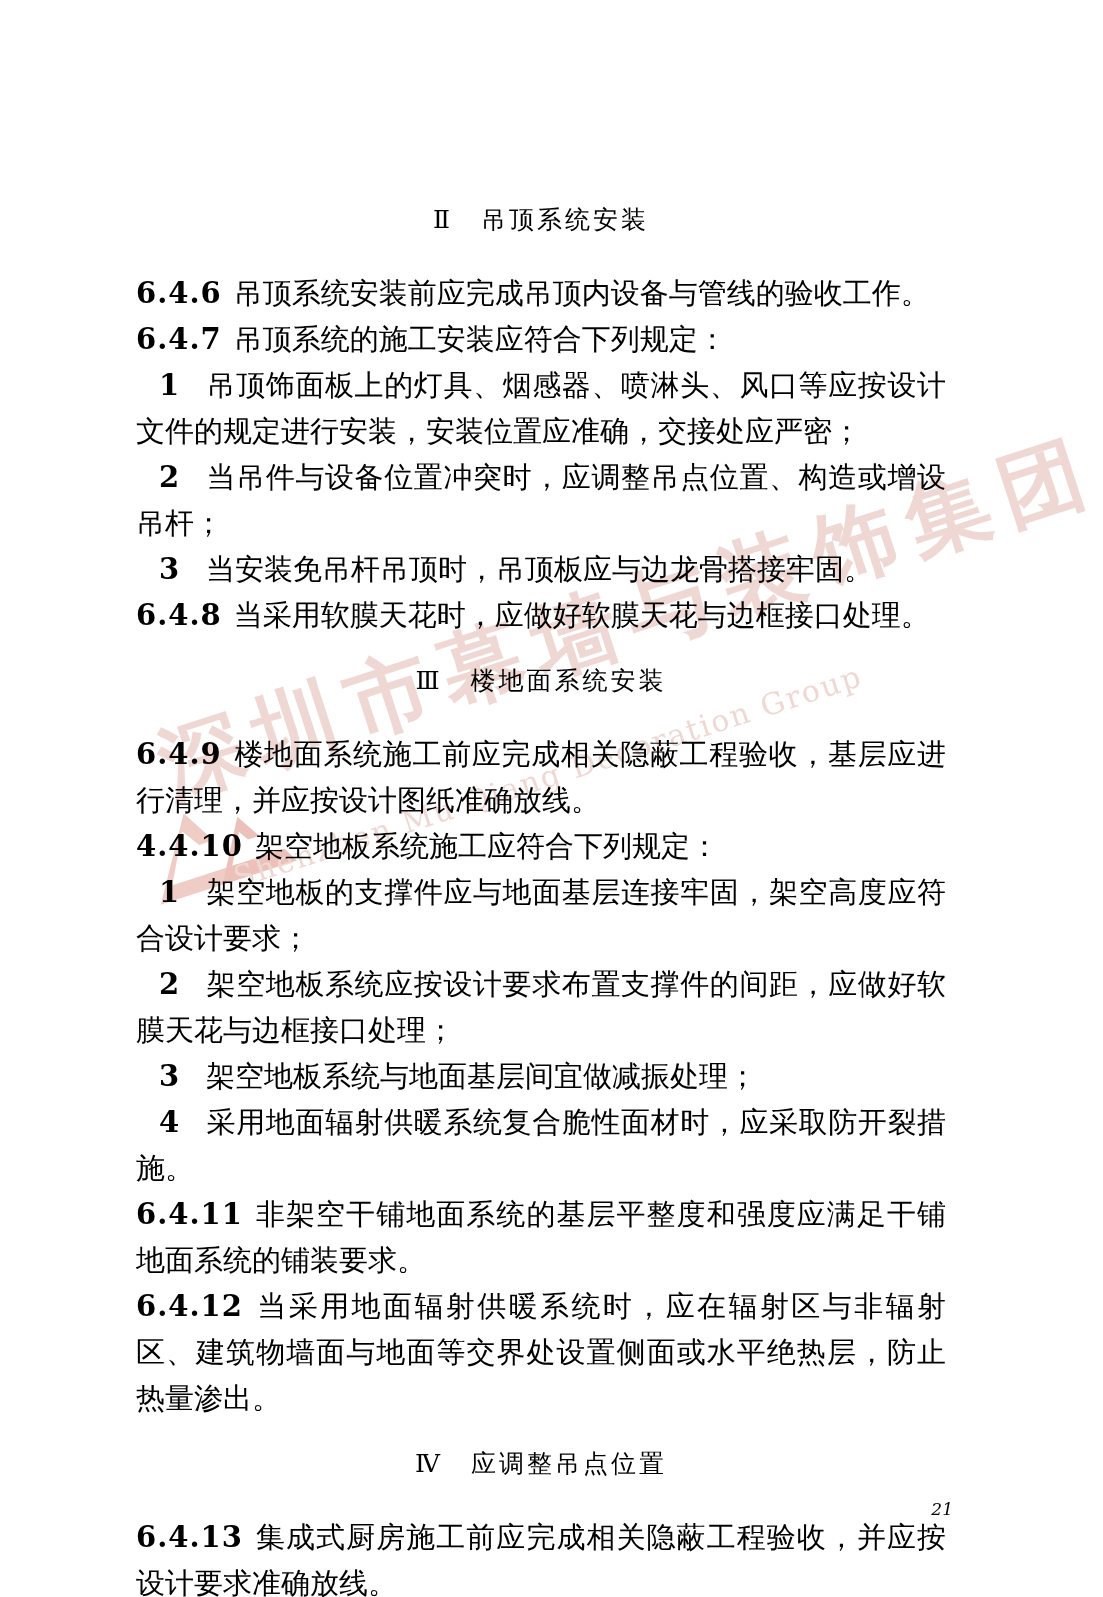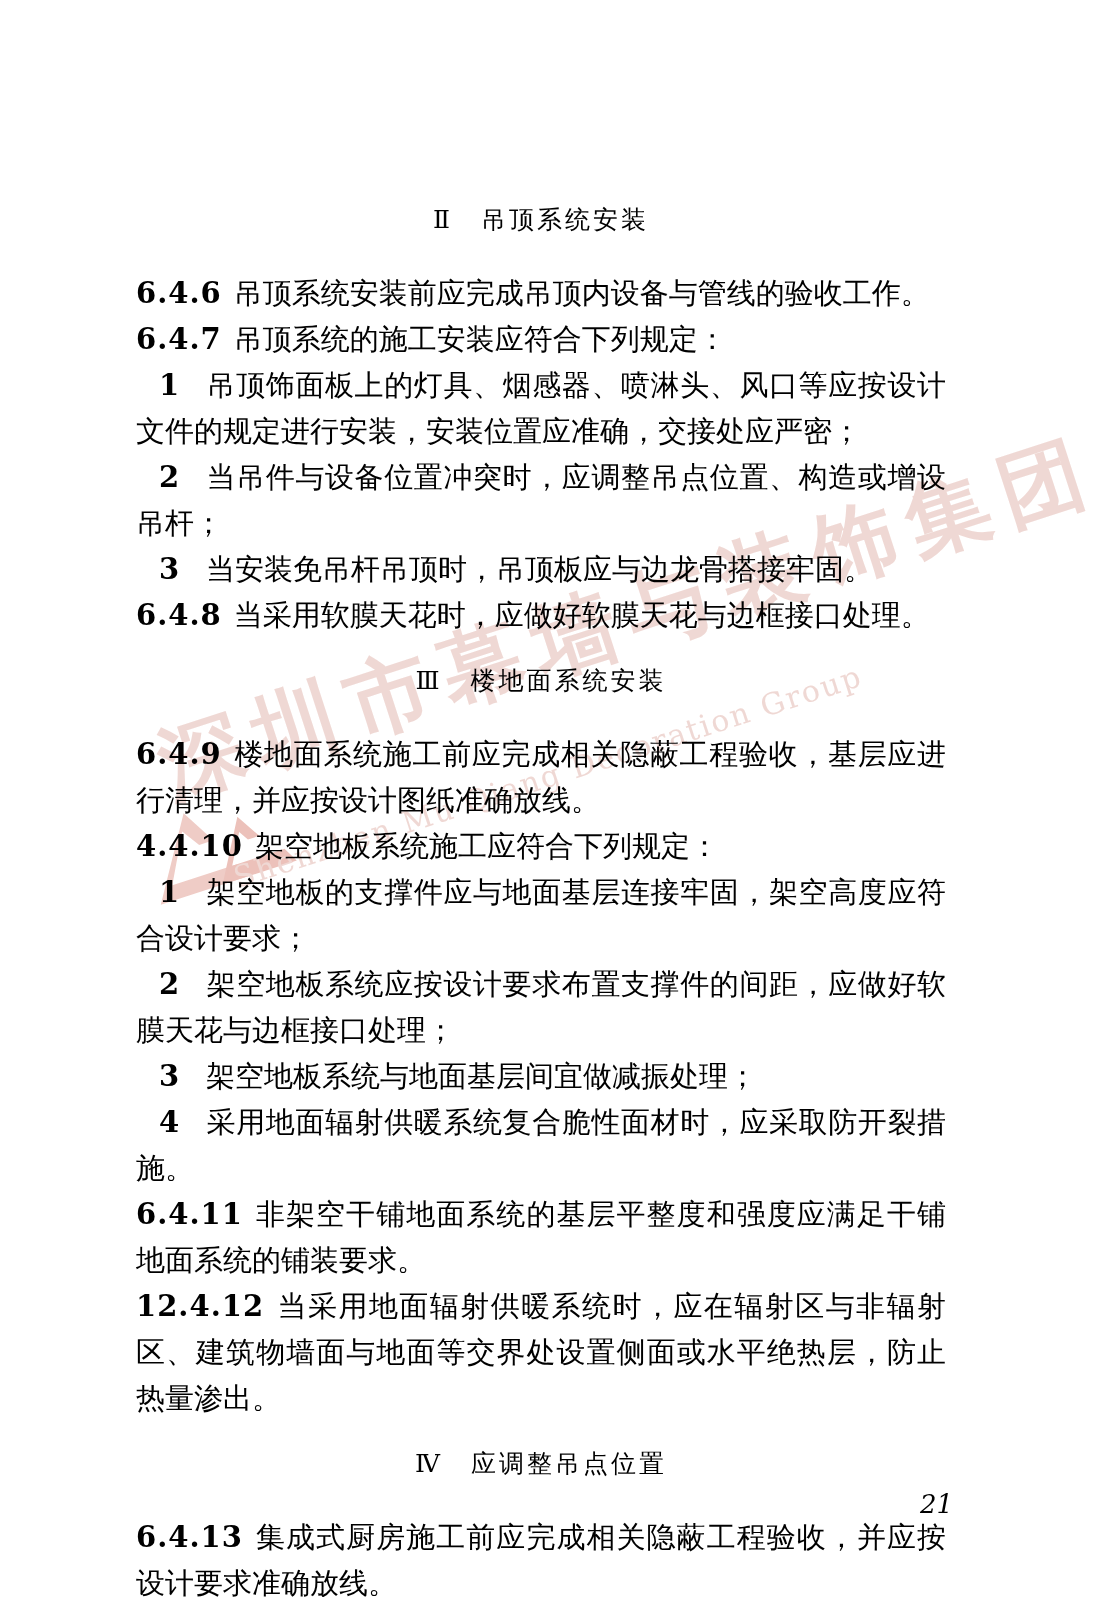--- a/index.html
+++ b/index.html
@@ -113,21 +113,21 @@
     text-align: center;
     margin-right: 4px;
   }
   .gap-md { height: 26px; }
   .gap-lg { height: 34px; }
 
   .page-num {
     position: absolute;
     right: 150px;
     bottom: 78px;
-    font-size: 26px;
+    font-size: 17px;
     font-style: italic;
     font-family: "DejaVu Serif", serif;
     text-align: right;
   }
 </style>
 </head>
 <body>
 
 <div class="page">
 
@@ -190,21 +190,21 @@
     <p class="para item">
       <span class="inum">3</span><span>架空地板系统与地面基层间宜做减振处理；</span>
     </p>
     <p class="para item">
       <span class="inum">4</span><span>采用地面辐射供暖系统复合脆性面材时，应采取防开裂措施。</span>
     </p>
     <p class="para clause">
       <span class="num">6.4.11</span><span>非架空干铺地面系统的基层平整度和强度应满足干铺地面系统的铺装要求。</span>
     </p>
     <p class="para clause">
-      <span class="num">12.4.12</span><span>当采用地面辐射供暖系统时，应在辐射区与非辐射区、建筑物墙面与地面等交界处设置侧面或水平绝热层，防止热量渗出。</span>
+      <span class="num">6.4.12</span><span>当采用地面辐射供暖系统时，应在辐射区与非辐射区、建筑物墙面与地面等交界处设置侧面或水平绝热层，防止热量渗出。</span>
     </p>
 
     <div class="gap-md"></div>
 
     <p class="sec-head">
       <span class="numeral">Ⅳ</span><span>应调整吊点位置</span>
     </p>
     <div class="gap-lg"></div>
 
     <p class="para clause">

